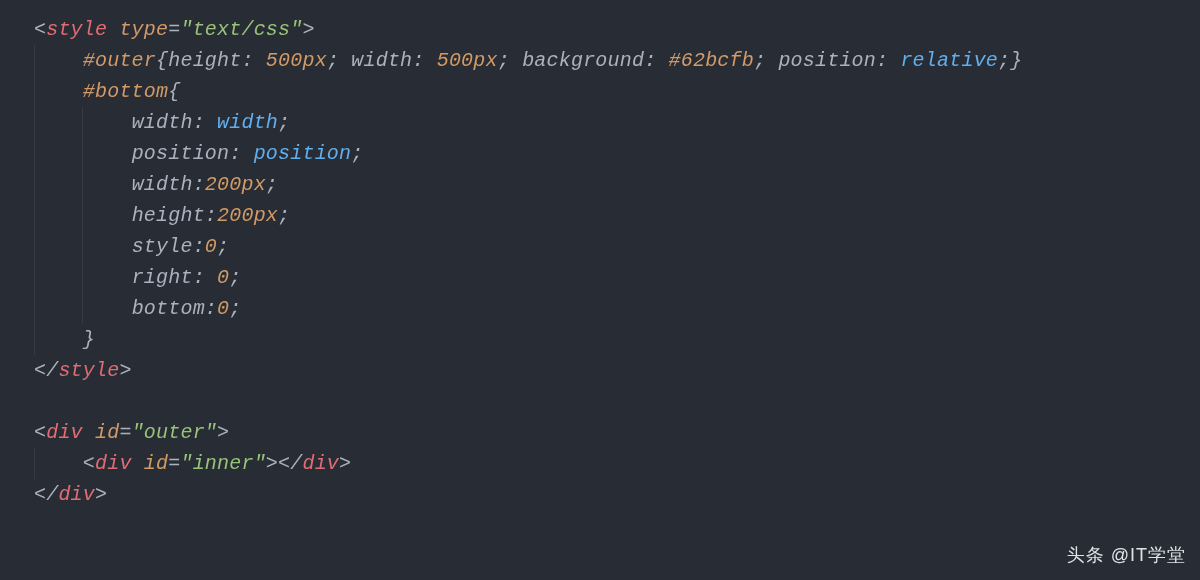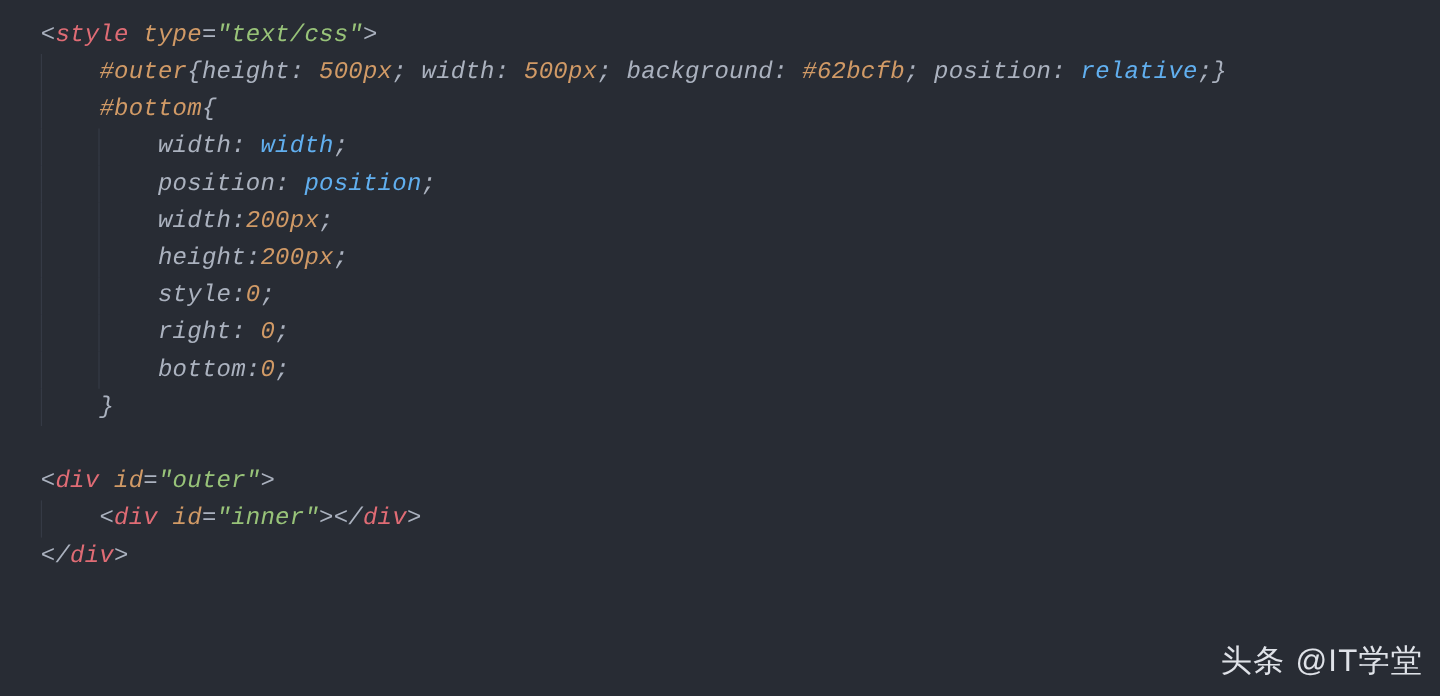--- a/index.html
+++ b/index.html
@@ -34,21 +34,21 @@
   .c-prop   { color: #abb2bf; }
   .c-num    { color: #d19a66; }
   .c-ident  { color: #61afef; text-align: right; }
   .watermark {
     position: absolute;
     right: 14px;
     bottom: 10px;
     color: #dfe2e8;
     font-style: normal;
     font-family: -apple-system, "PingFang SC", sans-serif;
-    font-size: 26px;
+    font-size: 18px;
     font-weight: 500;
     letter-spacing: 1px;
   }
   #code { position: relative; }
 </style>
 </head>
 <body>
 
 <div id="code">
 
@@ -69,20 +69,21 @@
 
 <div class="line"><span class="guide" style="left:0px"></span><span class="guide" style="left:48px"></span><span>        </span><span class="c-prop">style</span><span class="c-punc">:</span><span class="c-num">0</span><span class="c-punc">;</span></div>
 
 <div class="line"><span class="guide" style="left:0px"></span><span class="guide" style="left:48px"></span><span>        </span><span class="c-prop">right</span><span class="c-punc">: </span><span class="c-num">0</span><span class="c-punc">;</span></div>
 
 
 <div class="line"><span class="guide" style="left:0px"></span><span class="guide" style="left:48px"></span><span>        </span><span class="c-prop">bottom</span><span class="c-punc">:</span><span class="c-num">0</span><span class="c-punc">;</span></div>
 
 <div class="line"><span class="guide" style="left:0px"></span><span>    </span><span class="c-bracket">}</span></div>
 
+<div class="line"><span class="c-punc">&lt;/</span><span class="c-tag">style</span><span class="c-punc">&gt;</span></div>
 
 <div class="line"><span> </span></div>
 
 <div class="line"><span class="c-punc">&lt;</span><span class="c-tag">div</span><span class="c-punc"> </span><span class="c-attr">id</span><span class="c-punc">=</span><span class="c-string">"outer"</span><span class="c-punc">&gt;</span></div>
 
 <div class="line"><span class="guide" style="left:0px"></span><span>    </span><span class="c-punc">&lt;</span><span class="c-tag">div</span><span class="c-punc"> </span><span class="c-attr">id</span><span class="c-punc">=</span><span class="c-string">"inner"</span><span class="c-punc">&gt;</span><span class="c-punc">&lt;/</span><span class="c-tag">div</span><span class="c-punc">&gt;</span></div>
 
 <div class="line"><span class="c-punc">&lt;/</span><span class="c-tag">div</span><span class="c-punc">&gt;</span></div>
 
 </div>

